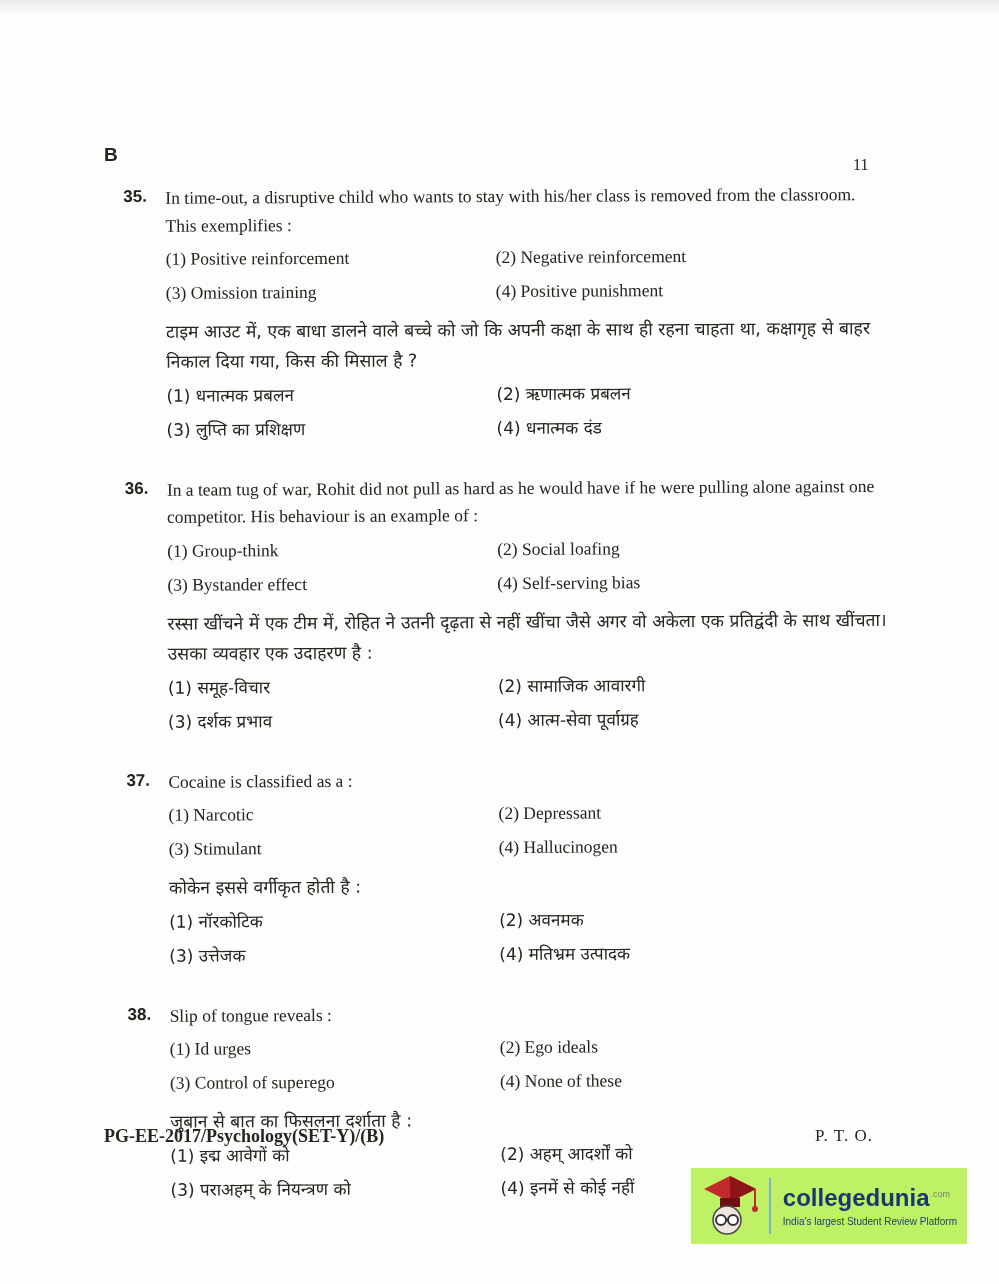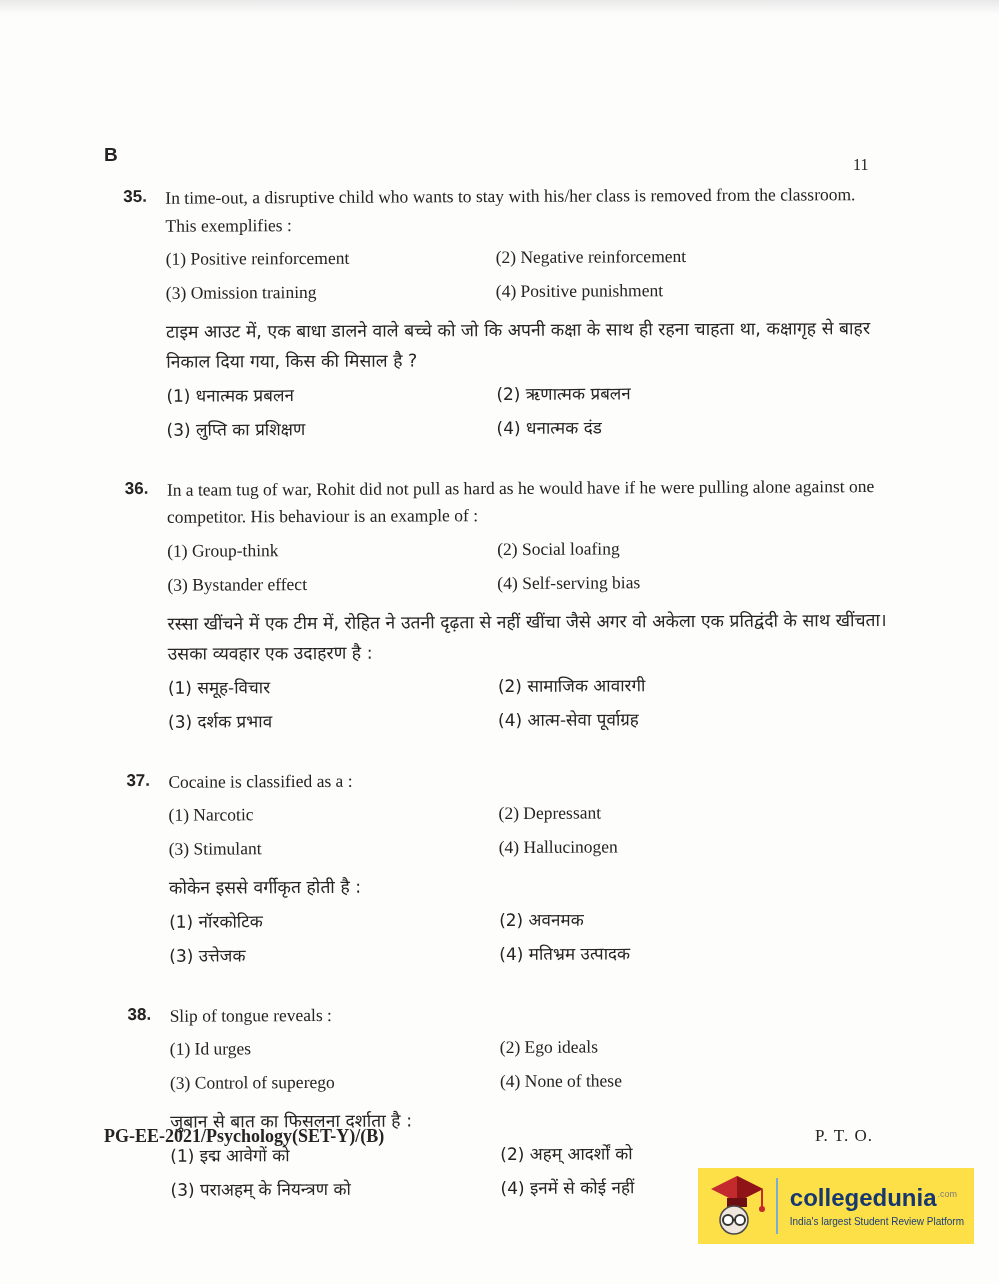--- a/index.html
+++ b/index.html
@@ -65,23 +65,23 @@
   .footer-code {
     position: absolute; left: 104px; top: 0;
     font-weight: bold; font-size: 18px;
   }
   .footer-pto {
     position: absolute; left: 815px; top: 0;
     font-weight: normal; font-size: 17px;
     letter-spacing: 1px;
   }
   .logo {
-    position: absolute; right: 25px; top: 1168px;
+    position: absolute; right: 32px; top: 1168px;
     display: flex; align-items: center;
-    background: #fde047;
+    background: #bef264;
     padding: 6px 10px;
   }
   .mascot { display: inline-block; width: 58px; height: 64px; margin-right: 10px; }
   .logo-divider {
     display: inline-block; width: 2px; height: 56px;
     background: #79aed3; margin-right: 12px;
   }
   .logo-text { display: flex; flex-direction: column; }
   .logo-name {
     font-family: "Liberation Sans", sans-serif;
@@ -183,21 +183,21 @@
         <span class="opt-hi">(2) अहम् आदर्शों को</span>
         <span class="opt-hi">(3) पराअहम् के नियन्त्रण को</span>
         <span class="opt-hi">(4) इनमें से कोई नहीं</span>
       </div>
     </div>
   </div>
 
 </div>
 
 <div class="footer">
-  <span class="footer-code">PG-EE-2021/Psychology(SET-Y)/(B)</span>
+  <span class="footer-code">PG-EE-2017/Psychology(SET-Y)/(B)</span>
   <span class="footer-pto">P. T. O.</span>
 </div>
 
 <div class="logo">
   <span class="mascot">
     <svg width="58" height="64" viewBox="0 0 56 64" xmlns="http://www.w3.org/2000/svg">
       <polygon points="28,2 54,15 28,28 2,15" fill="#c22a2e"></polygon>
       <polygon points="28,2 54,15 28,28" fill="#8e1418"></polygon>
       <rect x="18" y="24" width="20" height="9" fill="#6d0f12"></rect>
       <line x1="53" y1="15" x2="53" y2="33" stroke="#c22a2e" stroke-width="2"></line>

